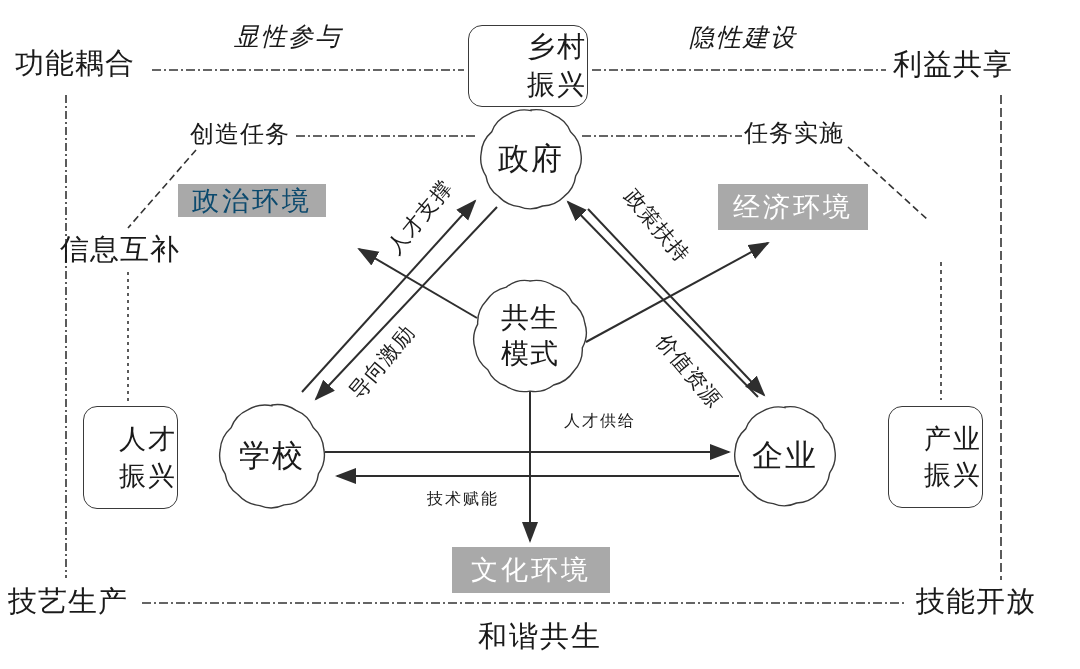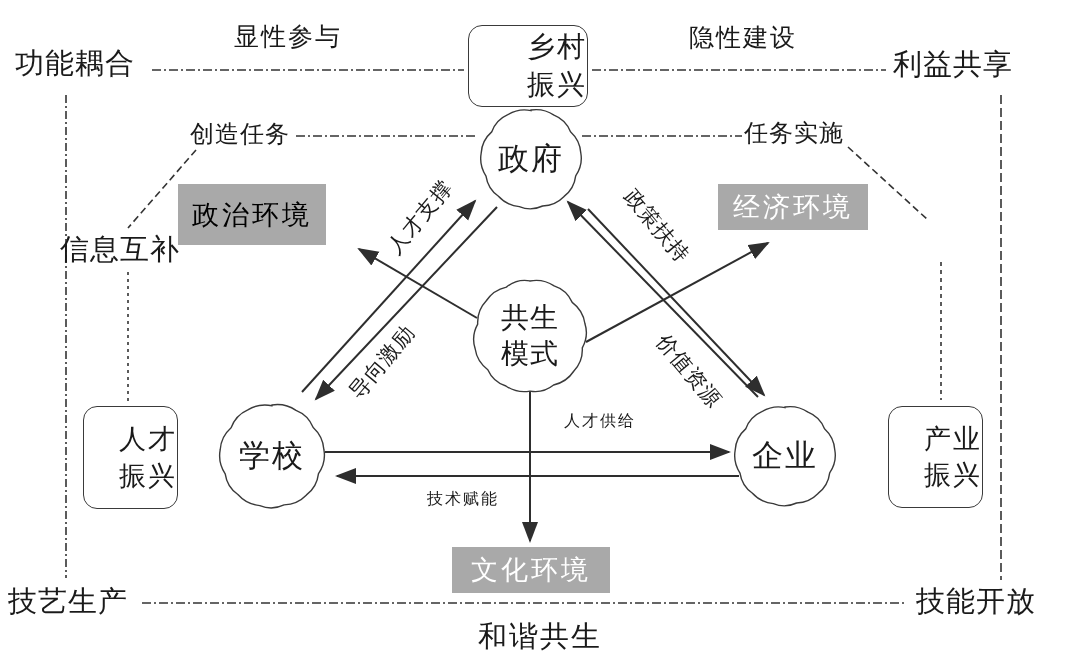--- a/index.html
+++ b/index.html
@@ -5,21 +5,21 @@
   html,body{margin:0;padding:0;background:#fff;}
   .stage{
     position:relative;width:1080px;height:669px;background:#fff;overflow:hidden;
     font-family:"DejaVu Sans","Liberation Sans",sans-serif;color:#1a1a1a;
   }
   .stage svg{position:absolute;left:0;top:0;width:1080px;height:669px;}
   .lbl{position:absolute;transform:translate(-50%,-50%);white-space:nowrap;
        color:#1a1a1a;line-height:1.15;text-align:center;}
   .corner{font-size:29px;letter-spacing:1px;}
   .side{font-size:29px;letter-spacing:1px;}
-  .edge{font-size:25px;letter-spacing:2px;}
+  .edge{font-size:25px;letter-spacing:2px;font-style:italic;}
   .small-edge{font-size:24px;letter-spacing:1px;}
   .cloud-text{font-size:31px;letter-spacing:2px;}
   .cloud-text2{font-size:28px;letter-spacing:1px;line-height:1.3;}
   .rot{font-size:21px;letter-spacing:1px;}
   .flow{font-size:16px;letter-spacing:2px;}
   .roundbox{
     position:absolute;border:1.6px solid #3a3a3a;border-radius:14px;background:#fff;
     display:flex;align-items:center;justify-content:flex-end;text-align:center;
     font-size:28px;letter-spacing:2px;line-height:1.35;box-sizing:border-box;
   }
@@ -93,21 +93,21 @@
   <div class="roundbox" style="left:468px;top:25px;width:120px;height:82px;">
     <div><span>乡村</span><br><span>振兴</span></div>
   </div>
   <div class="roundbox" style="left:83px;top:406px;width:95px;height:103px;font-size:27px;">
     <div><span>人才</span><br><span>振兴</span></div>
   </div>
   <div class="roundbox" style="left:888px;top:406px;width:95px;height:102px;font-size:27px;">
     <div><span>产业</span><br><span>振兴</span></div>
   </div>
 
-  <div class="envbox" style="left: 178px; top: 184px; width: 148px; height: 61px; background: rgb(169, 169, 169); color: #000000;">政治环境</div>
+  <div class="envbox" style="left: 178px; top: 184px; width: 148px; height: 33px; background: rgb(169, 169, 169); color: #0c4a6e;">政治环境</div>
   <div class="envbox" style="left: 718px; top: 184px; width: 150px; height: 46px; background: rgb(169, 169, 169); color: rgb(255, 255, 255);">经济环境</div>
   <div class="envbox" style="left: 452px; top: 547px; width: 158px; height: 46px; background: rgb(169, 169, 169); color: rgb(255, 255, 255);">文化环境</div>
 
   <div class="lbl cloud-text" style="left:531px;top:159px;">政府</div>
   <div class="lbl cloud-text2" style="left:530px;top:336px;"><span>共生</span><br><span>模式</span></div>
   <div class="lbl cloud-text" style="left:272px;top:456px;">学校</div>
   <div class="lbl cloud-text" style="left:785px;top:456px;">企业</div>
 
   <div class="lbl rot" style="left:420px;top:217px;transform:translate(-50%,-50%) rotate(-50deg);">人才支撑</div>
   <div class="lbl rot" style="left:657px;top:226px;transform:translate(-50%,-50%) rotate(50deg);">政策扶持</div>

